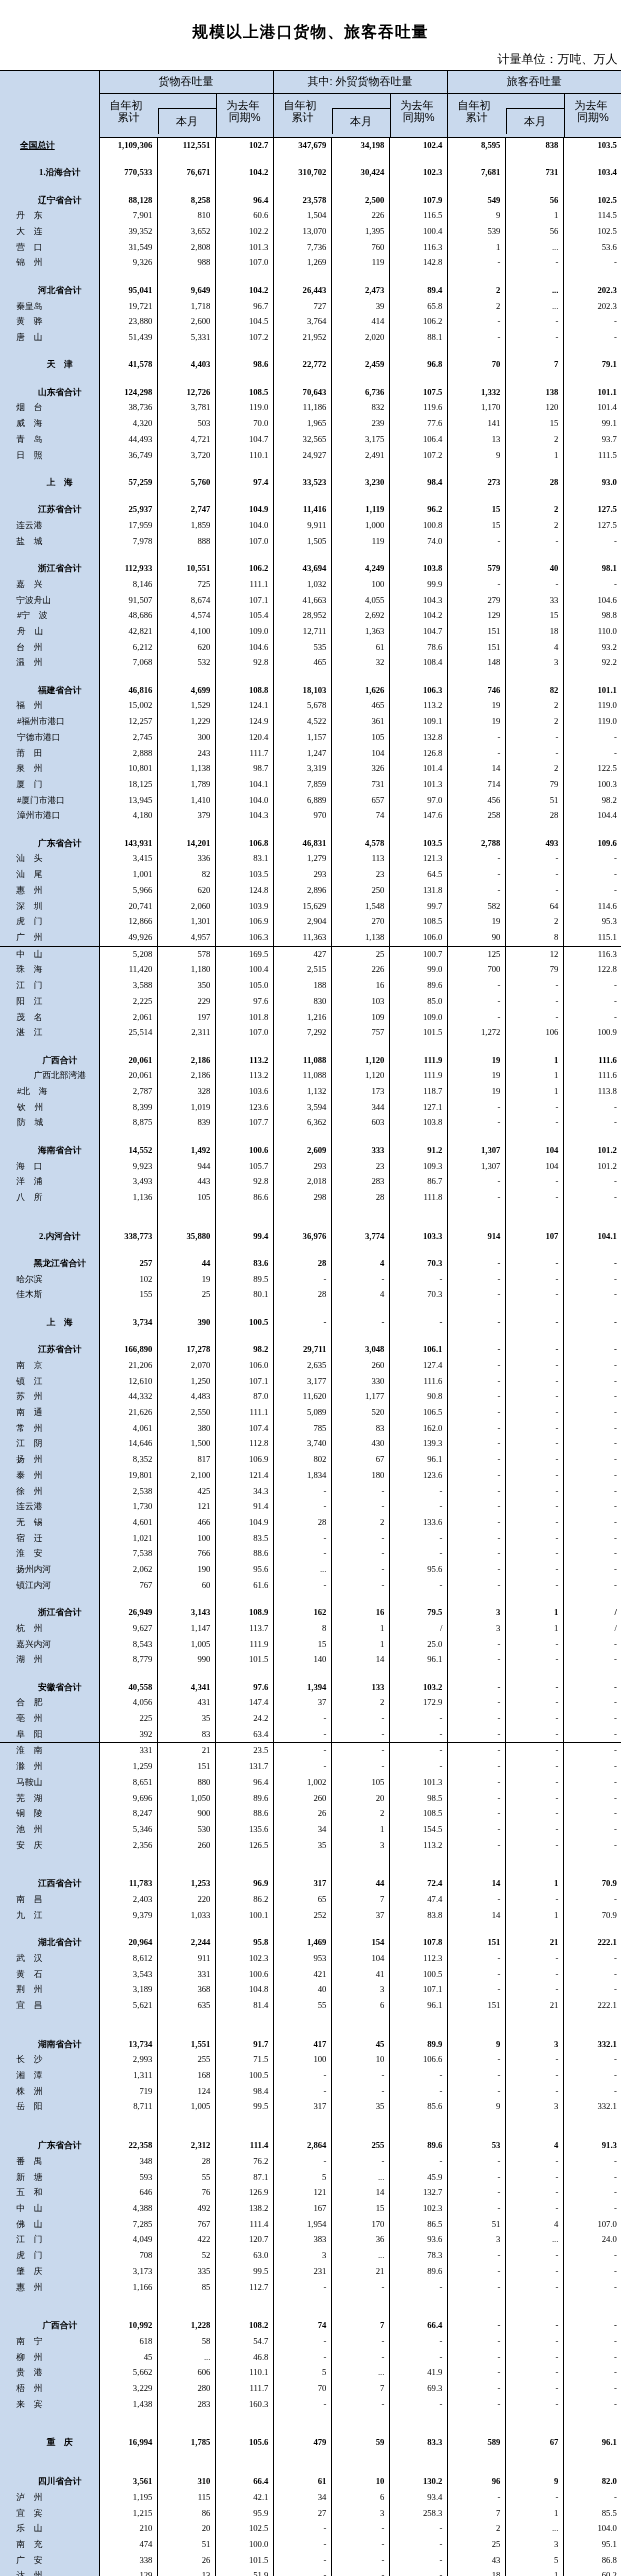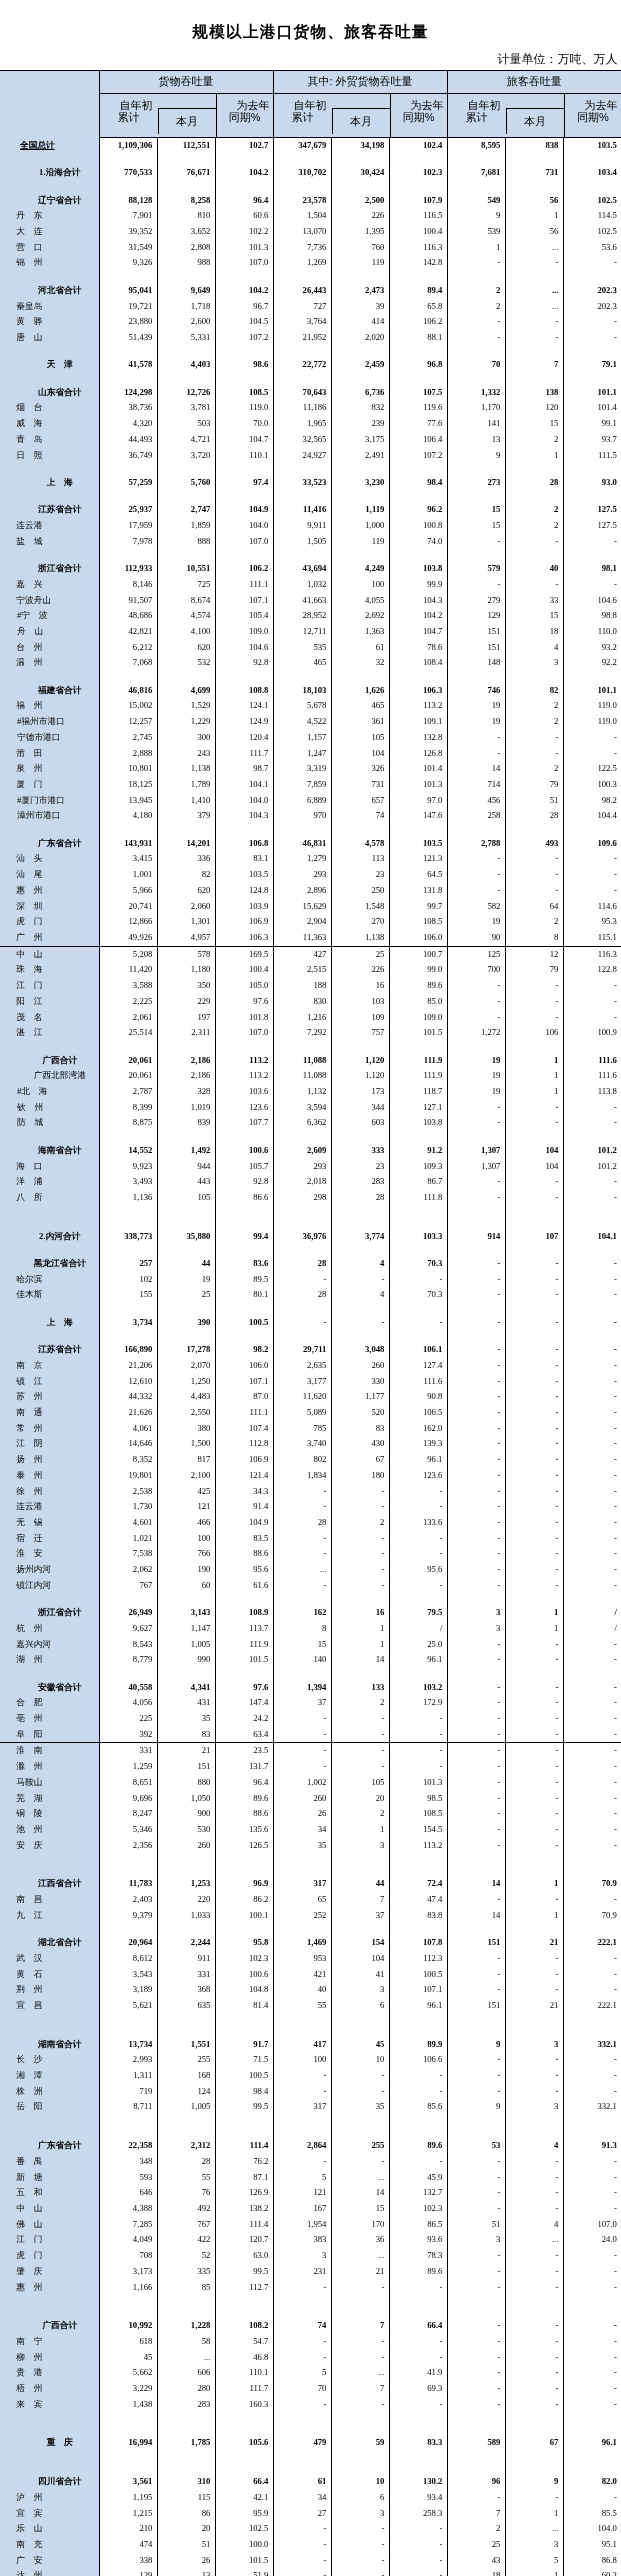--- a/index.html
+++ b/index.html
@@ -18,21 +18,21 @@
            font-weight:normal;font-size:11px;}
   th.corner{border-right:0.6px solid #000;}
   th.group{border-left:0.6px solid #000;border-bottom:0.6px solid #000;height:22px;
            text-align:center;vertical-align:middle;}
   th.subgroup{border-left:0.6px solid #000;border-bottom:1.2px solid #000;height:43px;
               vertical-align:top;}
   .sub-wrap{display:flex;height:43px;}
   .sub-acc{width:58px;position:relative;}
   .sub-mon{width:58px;}
   .sub-yoy{flex:1;border-left:0.6px solid #000;position:relative;}
-  .sub-l1{position:absolute;top:4.1px;left:20px;white-space:nowrap;text-align:center;}
+  .sub-l1{position:absolute;top:4.1px;left:10px;white-space:nowrap;text-align:center;}
   .sub-l2{position:absolute;bottom:12px;left:0;right:0;text-align:center;}
   .mon-box{margin-top:14px;height:25px;border-top:0.6px solid #000;border-left:0.6px solid #000;
            display:flex;align-items:center;justify-content:center;}
   tbody td{height:15.7px;font-size:8.7px;vertical-align:middle;line-height:15.7px;}
   td.name{background:#c9d9ed;font-size:8.7px;white-space:nowrap;overflow:hidden;}
   td.num{border-left:0.6px solid #000;text-align:right;padding-right:4.1px;background:#fff;}
   tr.bold td{font-weight:bold;}
   tr.gap td{height:11.7px;}
   tr.gap.tall td{height:23px;}
   tr.pagebreak td{border-bottom:1.7px solid #000;}

